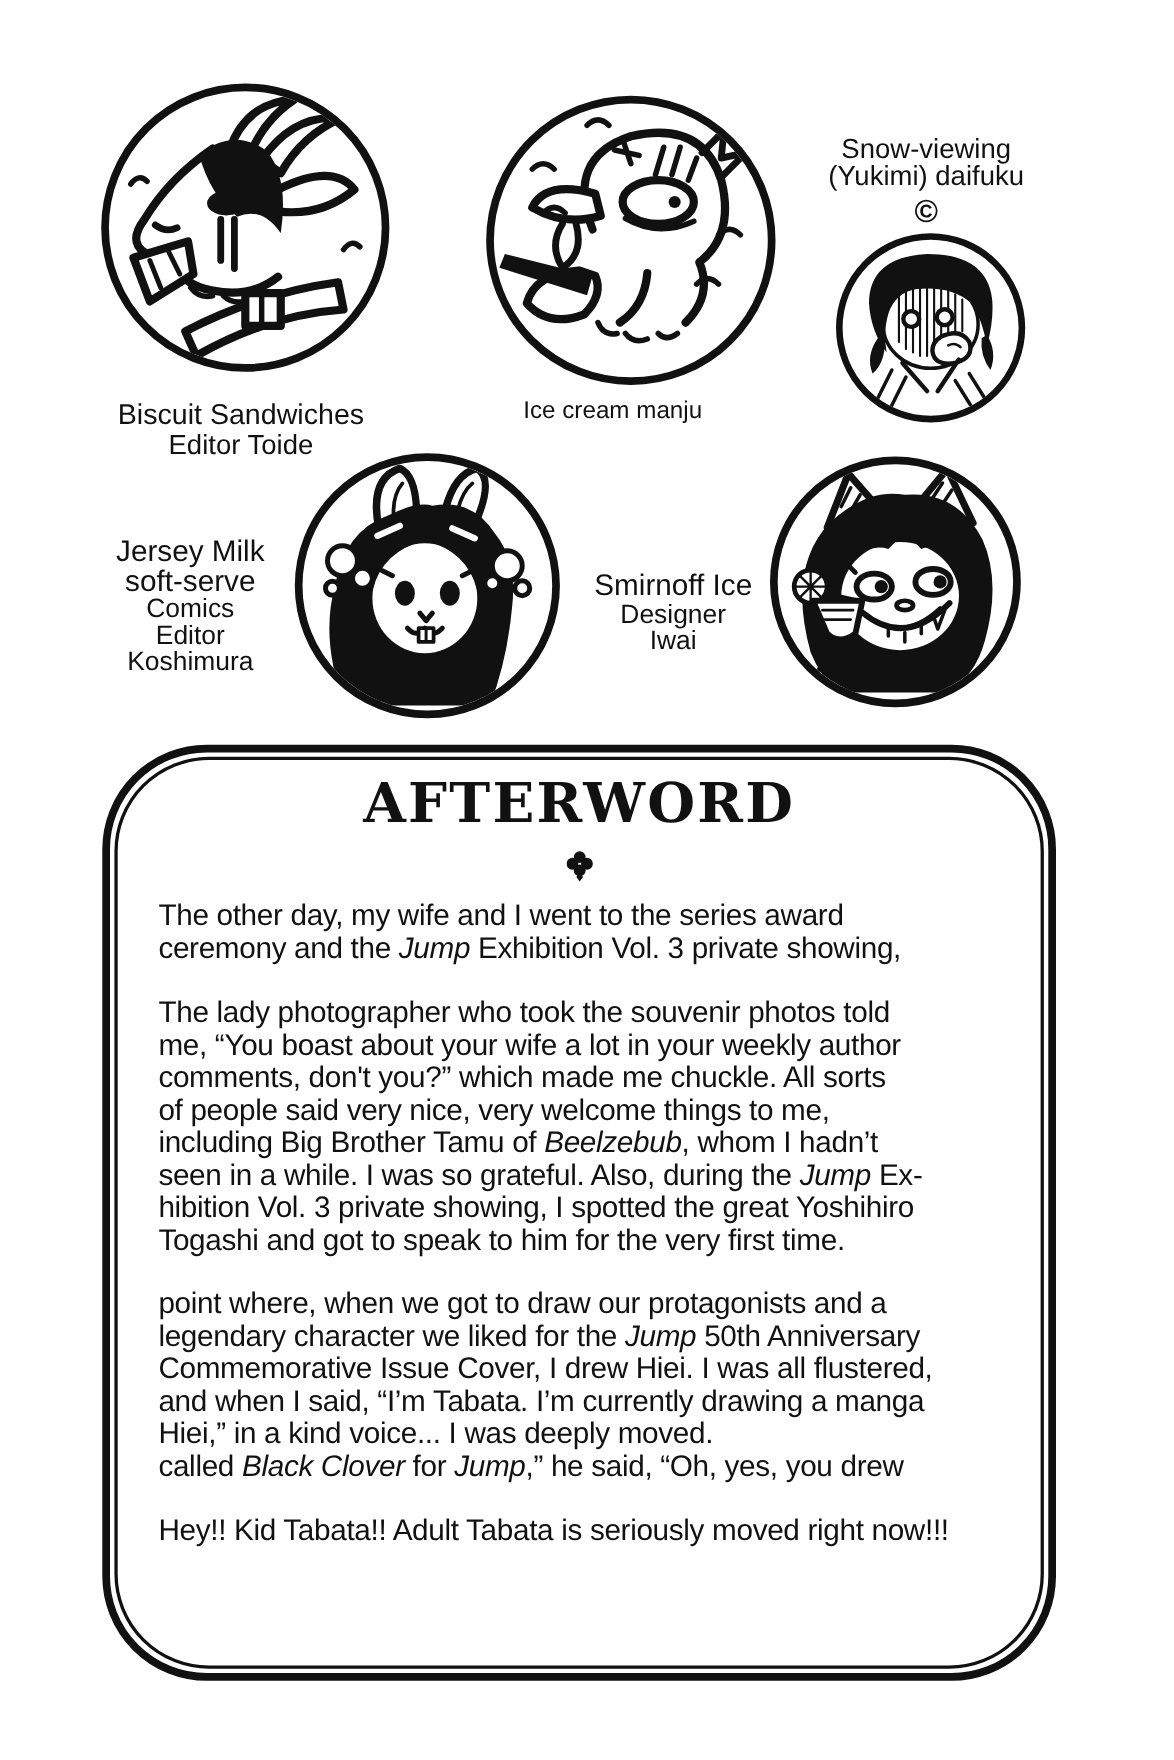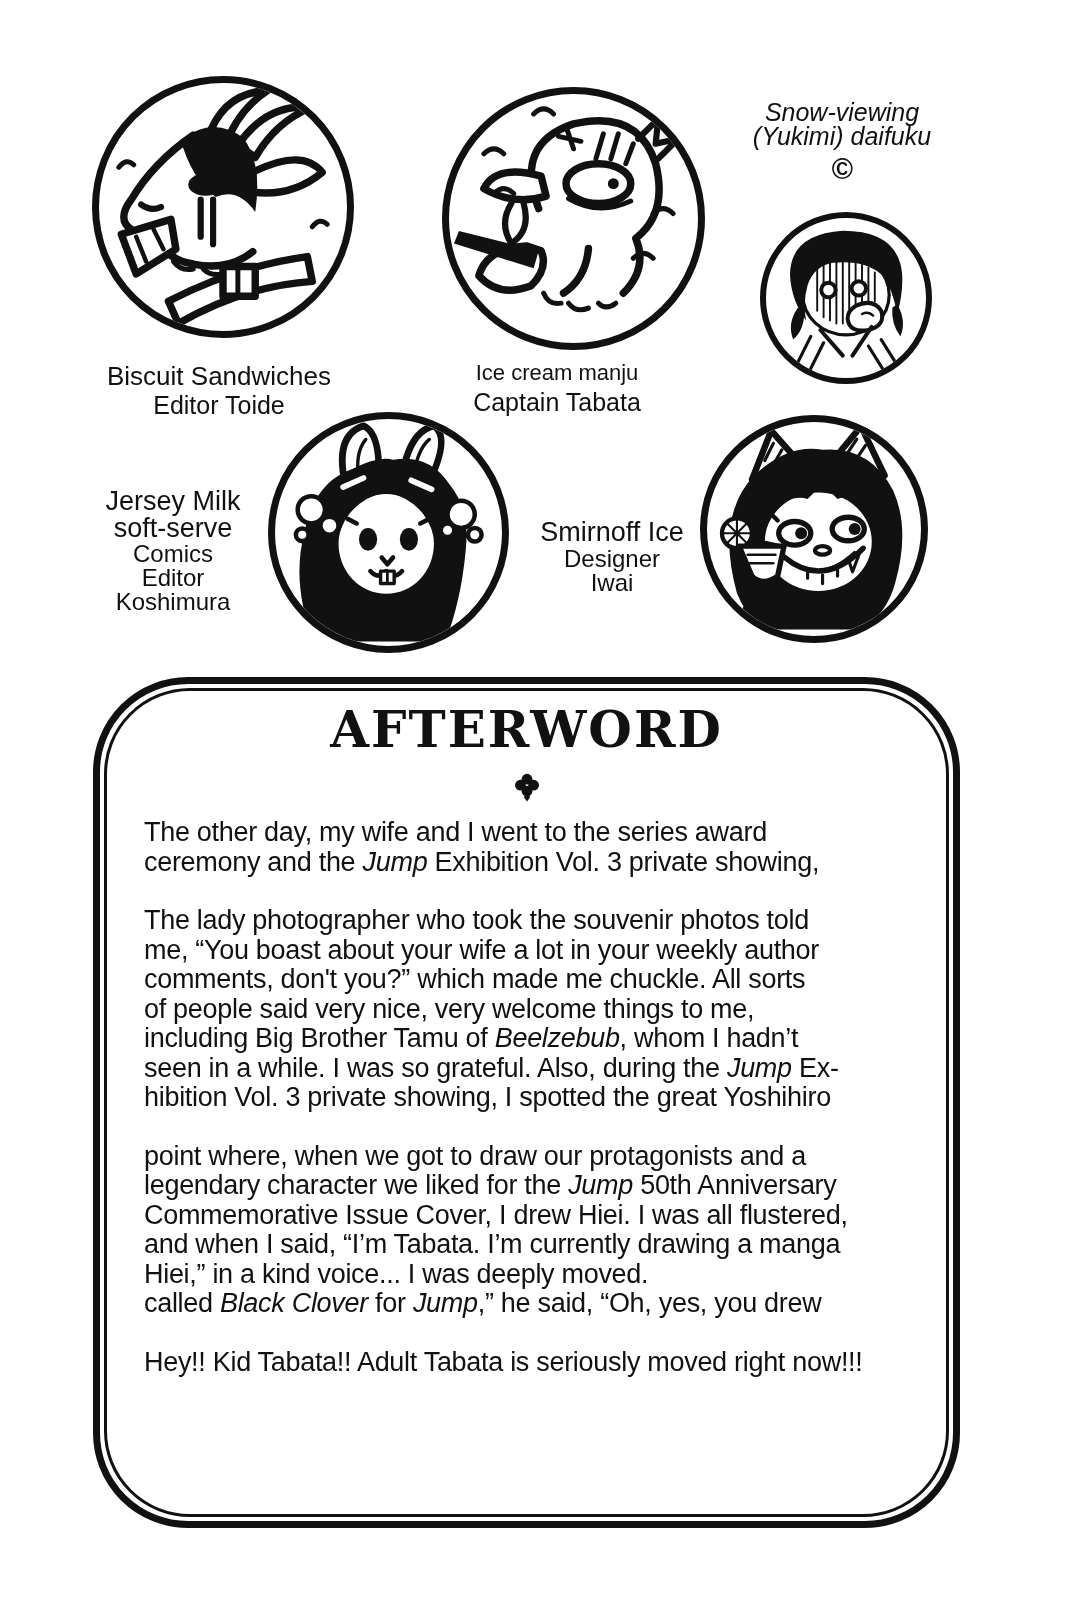--- a/index.html
+++ b/index.html
@@ -80,21 +80,21 @@
         <path d="M30 44 Q33 55 25 60 Q20 52 25 44" fill="#fff" stroke-width="2.5"></path>
         <path d="M56 62 Q55 74 46 80"></path>
         <path d="M38 80 q2 5 7 4 M48 84 q3 4 8 2 M60 84 q3 3 7 0" stroke-width="2"></path>
         <path d="M31 61 Q15 62 12 73 Q20 82 33 77 Q40 70 37 63 Z" fill="#fff"></path>
         <path d="M4 55 L36 63 L34 70 L2 60 Z" fill="#111" stroke="none"></path>
         <path d="M14 24 q4 -4 8 0 M82 48 q4 -4 8 0 M18 40 q4 -4 8 0 M74 66 q4 -4 8 0 M34 8 q4 -4 8 0" stroke-width="2"></path>
       </g>
     </svg>
   </div>
 
-  <div class="credit-label lbl-daifuku" style="left:727px;top:100px;width:230px;font-style:italic;">
+  <div class="credit-label lbl-daifuku" style="left:727px;top:124px;width:230px;">
     <div>
         <div class="tline"><span>Snow-viewing</span></div>
         <div class="tline"><span>(Yukimi) daifuku</span></div>
       </div>
     <div class="copyright-mark">©</div>
   </div>
   <div class="portrait portrait-small" style="left:760px;top:212px;width:172px;height:172px;">
     <svg viewBox="0 0 100 100">
       <g fill="none" stroke="#111" stroke-width="2.5" stroke-linecap="round" stroke-linejoin="round">
         <ellipse cx="50" cy="48" rx="27" ry="25" fill="#fff" stroke-width="2"></ellipse>
@@ -113,21 +113,20 @@
 
   <div class="credit-label lbl-toide" style="left:73px;top:361px;width:292px;">
     <div>
         <div class="tline"><span>Biscuit Sandwiches</span></div>
         <div class="tline"><span>Editor Toide</span></div>
       </div>
   </div>
   <div class="credit-label lbl-tabata" style="left:411px;top:358px;width:292px;">
     <div>
         <div class="tline"><span>Ice cream manju</span></div>
-        <div class="tline"><span>Captain Tabata</span></div>
       </div>
   </div>
 
   <div class="credit-label lbl-koshimura" style="left:77px;top:488px;width:192px;">
     <div>
         <div class="tline"><span>Jersey Milk</span></div>
         <div class="tline"><span>soft-serve</span></div>
         <div class="tline"><span>Comics</span></div>
         <div class="tline"><span>Editor</span></div>
         <div class="tline"><span>Koshimura</span></div>
@@ -217,20 +216,21 @@
           <div class="tline"><span>ceremony and the </span><i>Jump</i><span> Exhibition Vol. 3 private showing,</span></div>
         </div>
       <div class="para">
           <div class="tline"><span>The lady photographer who took the souvenir photos told</span></div>
           <div class="tline"><span>me, “You boast about your wife a lot in your weekly author</span></div>
           <div class="tline"><span>comments, don't you?” which made me chuckle. All sorts</span></div>
           <div class="tline"><span>of people said very nice, very welcome things to me,</span></div>
           <div class="tline"><span>including Big Brother Tamu of </span><i>Beelzebub</i><span>, whom I hadn’t</span></div>
           <div class="tline"><span>seen in a while. I was so grateful. Also, during the </span><i>Jump</i><span> Ex-</span></div>
           <div class="tline"><span>hibition Vol. 3 private showing, I spotted the great Yoshihiro</span></div>
+          <div class="tline"><span>Togashi and got to speak to him for the very first time.</span></div>
         </div>
       <div class="para">
           <div class="tline"><span>point where, when we got to draw our protagonists and a</span></div>
           <div class="tline"><span>legendary character we liked for the </span><i>Jump</i><span> 50th Anniversary</span></div>
           <div class="tline"><span>Commemorative Issue Cover, I drew Hiei. I was all flustered,</span></div>
           <div class="tline"><span>and when I said, “I’m Tabata. I’m currently drawing a manga</span></div>
           <div class="tline"><span>Hiei,” in a kind voice... I was deeply moved.</span></div>
           <div class="tline"><span>called </span><i>Black Clover</i><span> for </span><i>Jump</i><span>,” he said, “Oh, yes, you drew</span></div>
         </div>
       <div class="para">

